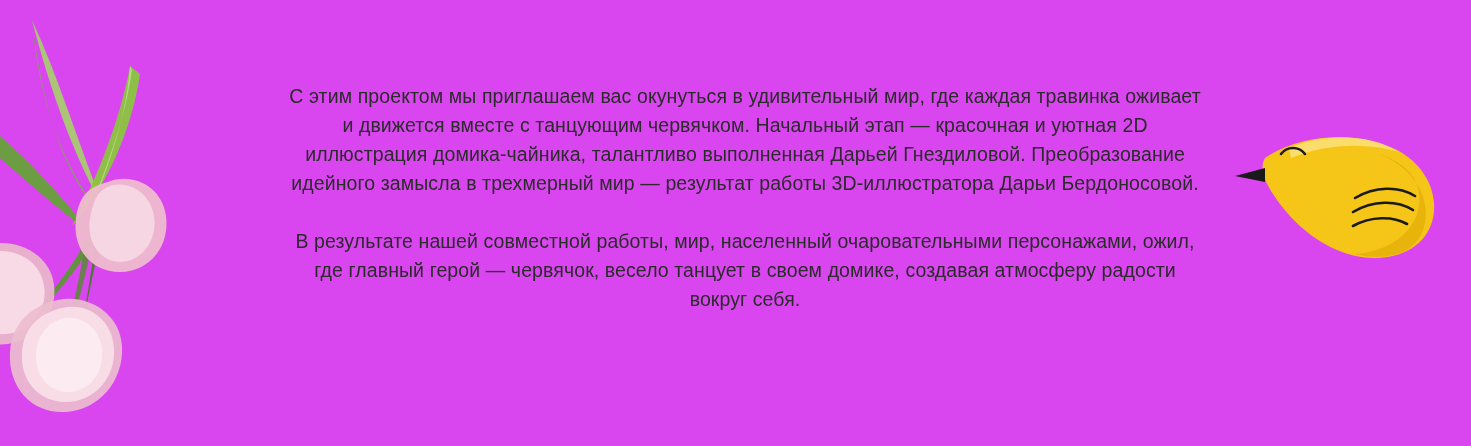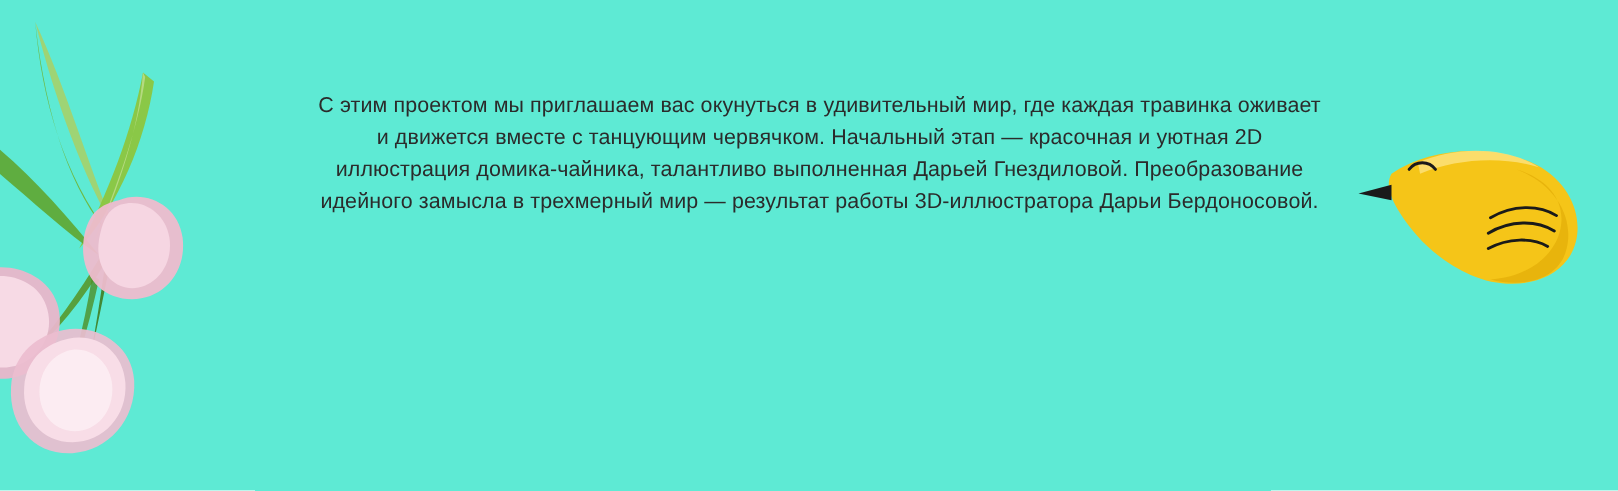--- a/index.html
+++ b/index.html
@@ -7,21 +7,21 @@
     padding: 0;
     background: #ffffff;
   }
   body {
     font-family: "Liberation Sans", sans-serif;
   }
   .page {
     position: relative;
     width: 1471px;
     height: 446px;
-    background: #5eead4;
+    background: #d946ef;
     overflow: hidden;
   }
 
   
   .flowers {
     position: absolute;
     left: -20px;
     top: 0;
     width: 300px;
     height: 446px;
@@ -84,20 +84,21 @@
       <path d="M4 254 C 24 246, 54 254, 62 278 C 72 306, 52 332, 26 334 C -2 336, -20 314, -16 288 C -12 266, -4 258, 4 254 Z" fill="#f7dae5"></path>
 
       <path d="M78 300 C 106 294, 140 312, 142 346 C 144 382, 118 410, 86 412 C 52 414, 28 388, 30 352 C 32 320, 56 304, 78 300 Z" fill="#ebbdcf" opacity="0.92"></path>
       <path d="M82 308 C 106 302, 132 318, 134 348 C 136 378, 114 402, 86 402 C 58 402, 40 380, 42 352 C 44 324, 64 312, 82 308 Z" fill="#f8dde7"></path>
       <path d="M86 318 C 104 316, 120 330, 122 350 C 124 374, 108 392, 88 392 C 68 392, 54 374, 56 352 C 58 332, 72 320, 86 318 Z" fill="#fdeef3" opacity="0.85"></path>
     </g>
   </svg>
 
   <div class="text-block">
     <p class="paragraph">С этим проектом мы приглашаем вас окунуться в удивительный мир, где каждая травинка оживает и движется вместе с танцующим червячком. Начальный этап — красочная и уютная 2D иллюстрация домика-чайника, талантливо выполненная Дарьей Гнездиловой. Преобразование идейного замысла в трехмерный мир  —  результат работы 3D-иллюстратора Дарьи Бердоносовой.</p>
+    <p class="paragraph">В результате нашей совместной работы, мир, населенный очаровательными персонажами, ожил, где главный герой — червячок, весело танцует в своем домике, создавая атмосферу радости вокруг себя.</p>
   </div>
 
   <svg class="bird" viewBox="0 0 230 150" aria-hidden="true">
     <g>
       <path d="M36 38 C 70 14, 128 10, 168 30 C 206 50, 214 92, 196 116 C 178 140, 140 144, 108 130 C 80 118, 58 96, 44 74 C 36 62, 30 48, 36 38 Z" fill="#f5c518"></path>
       <path d="M150 34 C 186 48, 204 80, 194 110 C 186 134, 156 142, 126 134 C 160 132, 186 112, 190 86 C 194 60, 176 42, 150 34 Z" fill="#e3ae08" opacity="0.75"></path>
       <path d="M60 28 C 96 12, 142 14, 170 32 C 136 22, 96 24, 62 38 Z" fill="#fbe07a" opacity="0.85"></path>
     </g>
     <g>
       <path d="M36 48 L 6 56 L 36 62 Z" fill="#1a1a1a"></path>

